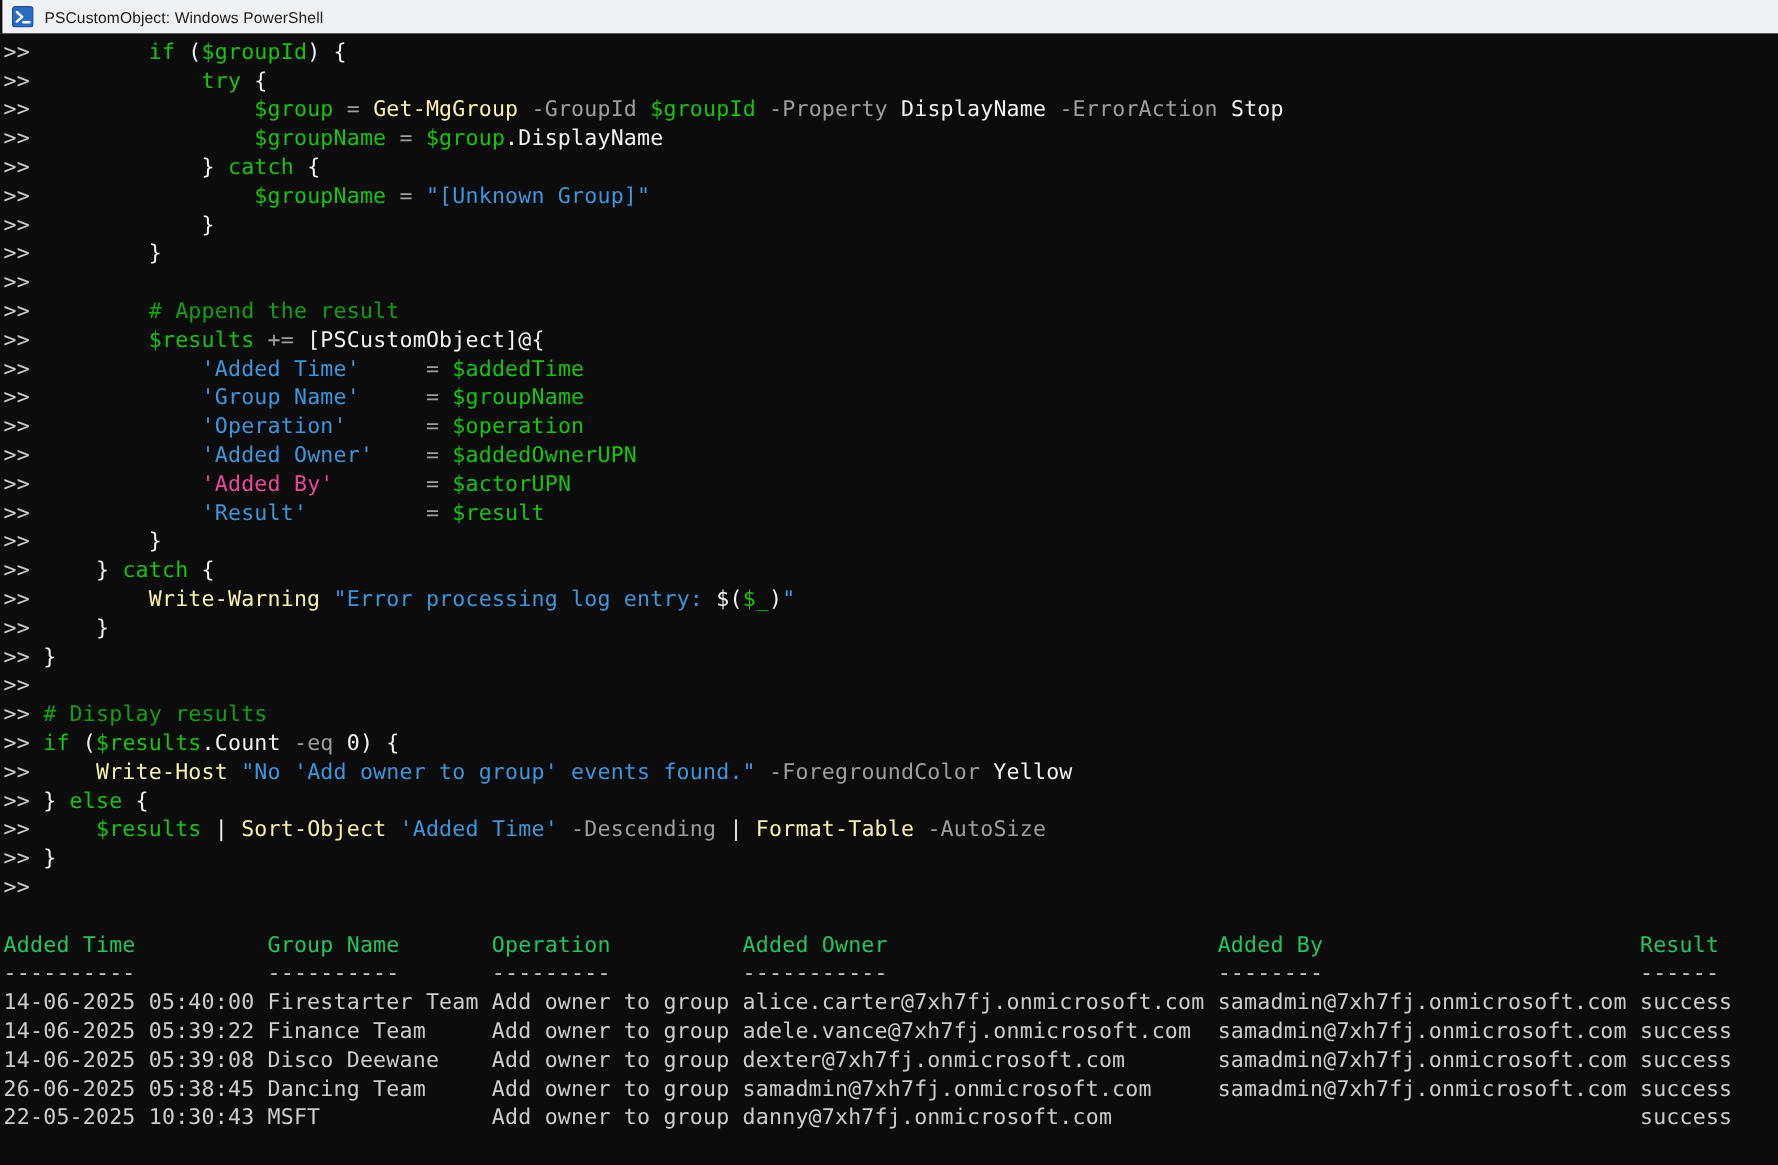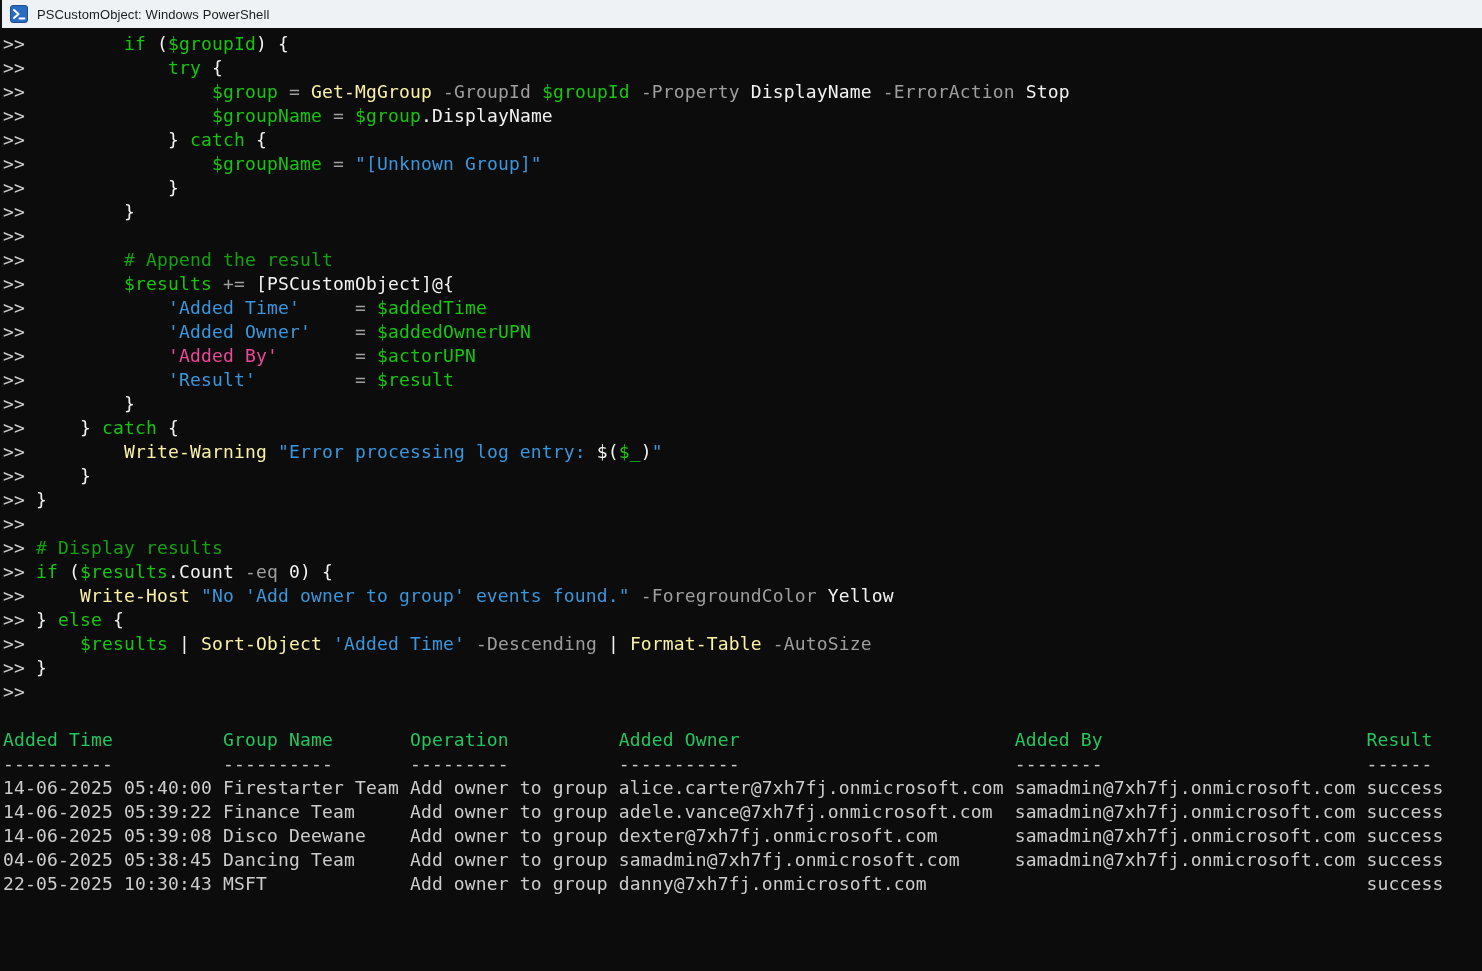--- a/index.html
+++ b/index.html
@@ -57,20 +57,22 @@
     <div class="line"><span style="color: rgb(204, 204, 204);">&gt;&gt;                 </span><span style="color: rgb(22, 198, 12);">$group </span><span style="color: rgb(158, 158, 158);">= </span><span style="color: rgb(249, 241, 165);">Get-MgGroup </span><span style="color: rgb(158, 158, 158);">-GroupId </span><span style="color: rgb(22, 198, 12);">$groupId </span><span style="color: rgb(158, 158, 158);">-Property </span><span style="color: rgb(242, 242, 242);">DisplayName </span><span style="color: rgb(158, 158, 158);">-ErrorAction </span><span style="color: rgb(242, 242, 242);">Stop</span></div>
     <div class="line"><span style="color: rgb(204, 204, 204);">&gt;&gt;                 </span><span style="color: rgb(22, 198, 12);">$groupName </span><span style="color: rgb(158, 158, 158);">= </span><span style="color: rgb(22, 198, 12);">$group</span><span style="color: rgb(242, 242, 242);">.DisplayName</span></div>
     <div class="line"><span style="color: rgb(204, 204, 204);">&gt;&gt;             </span><span style="color: rgb(242, 242, 242);">} </span><span style="color: rgb(22, 198, 12);">catch</span><span style="color: rgb(242, 242, 242);"> {</span></div>
     <div class="line"><span style="color: rgb(204, 204, 204);">&gt;&gt;                 </span><span style="color: rgb(22, 198, 12);">$groupName </span><span style="color: rgb(158, 158, 158);">= </span><span style="color: rgb(58, 150, 221);">"[Unknown Group]"</span></div>
     <div class="line"><span style="color: rgb(204, 204, 204);">&gt;&gt;             </span><span style="color: rgb(242, 242, 242);">}</span></div>
     <div class="line"><span style="color: rgb(204, 204, 204);">&gt;&gt;         </span><span style="color: rgb(242, 242, 242);">}</span></div>
     <div class="line"><span style="color: rgb(204, 204, 204);">&gt;&gt;</span></div>
     <div class="line"><span style="color: rgb(204, 204, 204);">&gt;&gt;         </span><span style="color: rgb(19, 161, 14);"># Append the result</span></div>
     <div class="line"><span style="color: rgb(204, 204, 204);">&gt;&gt;         </span><span style="color: rgb(22, 198, 12);">$results </span><span style="color: rgb(158, 158, 158);">+= </span><span style="color: rgb(242, 242, 242);">[PSCustomObject]@{</span></div>
     <div class="line"><span style="color: rgb(204, 204, 204);">&gt;&gt;             </span><span style="color: rgb(58, 150, 221);">'Added Time'</span><span style="color: rgb(158, 158, 158);">     = </span><span style="color: rgb(22, 198, 12);">$addedTime</span></div>
+    <div class="line"><span style="color: rgb(204, 204, 204);">&gt;&gt;             </span><span style="color: rgb(58, 150, 221);">'Group Name'</span><span style="color: rgb(158, 158, 158);">     = </span><span style="color: rgb(22, 198, 12);">$groupName</span></div>
+    <div class="line"><span style="color: rgb(204, 204, 204);">&gt;&gt;             </span><span style="color: rgb(58, 150, 221);">'Operation'</span><span style="color: rgb(158, 158, 158);">      = </span><span style="color: rgb(22, 198, 12);">$operation</span></div>
     <div class="line"><span style="color: rgb(204, 204, 204);">&gt;&gt;             </span><span style="color: rgb(58, 150, 221); text-align: right;">'Added Owner'</span><span style="color: rgb(158, 158, 158);">    = </span><span style="color: rgb(22, 198, 12);">$addedOwnerUPN</span></div>
     <div class="line"><span style="color: rgb(204, 204, 204);">&gt;&gt;             </span><span style="color: #ec4899;">'Added By'</span><span style="color: rgb(158, 158, 158);">       = </span><span style="color: rgb(22, 198, 12);">$actorUPN</span></div>
     <div class="line"><span style="color: rgb(204, 204, 204);">&gt;&gt;             </span><span style="color: rgb(58, 150, 221);">'Result'</span><span style="color: rgb(158, 158, 158);">         = </span><span style="color: rgb(22, 198, 12);">$result</span></div>
     <div class="line"><span style="color: rgb(204, 204, 204);">&gt;&gt;         </span><span style="color: rgb(242, 242, 242);">}</span></div>
     <div class="line"><span style="color: rgb(204, 204, 204);">&gt;&gt;     </span><span style="color: rgb(242, 242, 242);">} </span><span style="color: rgb(22, 198, 12);">catch</span><span style="color: rgb(242, 242, 242);"> {</span></div>
     <div class="line"><span style="color: rgb(204, 204, 204);">&gt;&gt;         </span><span style="color: rgb(249, 241, 165);">Write-Warning </span><span style="color: rgb(58, 150, 221);">"Error processing log entry: </span><span style="color: rgb(242, 242, 242);">$(</span><span style="color: rgb(22, 198, 12);">$_</span><span style="color: rgb(242, 242, 242);">)</span><span style="color: rgb(58, 150, 221);">"</span></div>
     <div class="line"><span style="color: rgb(204, 204, 204);">&gt;&gt;     </span><span style="color: rgb(242, 242, 242);">}</span></div>
     <div class="line"><span style="color: rgb(204, 204, 204);">&gt;&gt; </span><span style="color: rgb(242, 242, 242);">}</span></div>
     <div class="line"><span style="color: rgb(204, 204, 204);">&gt;&gt;</span></div>
     <div class="line"><span style="color: rgb(204, 204, 204);">&gt;&gt; </span><span style="color: rgb(19, 161, 14);"># Display results</span></div>
@@ -79,15 +81,15 @@
     <div class="line"><span style="color: rgb(204, 204, 204);">&gt;&gt; </span><span style="color: rgb(242, 242, 242);">} </span><span style="color: rgb(22, 198, 12);">else</span><span style="color: rgb(242, 242, 242);"> {</span></div>
     <div class="line"><span style="color: rgb(204, 204, 204);">&gt;&gt;     </span><span style="color: rgb(22, 198, 12);">$results </span><span style="color: rgb(242, 242, 242);">| </span><span style="color: rgb(249, 241, 165);">Sort-Object </span><span style="color: rgb(58, 150, 221);">'Added Time' </span><span style="color: rgb(158, 158, 158);">-Descending </span><span style="color: rgb(242, 242, 242);">| </span><span style="color: rgb(249, 241, 165);">Format-Table </span><span style="color: rgb(158, 158, 158);">-AutoSize</span></div>
     <div class="line"><span style="color: rgb(204, 204, 204);">&gt;&gt; </span><span style="color: rgb(242, 242, 242);">}</span></div>
     <div class="line"><span style="color: rgb(204, 204, 204);">&gt;&gt;</span></div>
     <div class="line"><span style="color: rgb(204, 204, 204);"></span></div>
     <div class="line"><span style="color: #22c55e;">Added Time          Group Name       Operation          Added Owner                         Added By                        Result</span></div>
     <div class="line"><span style="color: rgb(204, 204, 204);">----------          ----------       ---------          -----------                         --------                        ------</span></div>
     <div class="line"><span style="color: rgb(204, 204, 204);">14-06-2025 05:40:00 Firestarter Team Add owner to group alice.carter@7xh7fj.onmicrosoft.com samadmin@7xh7fj.onmicrosoft.com success</span></div>
     <div class="line"><span style="color: rgb(204, 204, 204);">14-06-2025 05:39:22 Finance Team     Add owner to group adele.vance@7xh7fj.onmicrosoft.com  samadmin@7xh7fj.onmicrosoft.com success</span></div>
     <div class="line"><span style="color: rgb(204, 204, 204);">14-06-2025 05:39:08 Disco Deewane    Add owner to group dexter@7xh7fj.onmicrosoft.com       samadmin@7xh7fj.onmicrosoft.com success</span></div>
-    <div class="line"><span style="color: rgb(204, 204, 204);">04-06-2025 05:38:45 Dancing Team     Add owner to group samadmin@7xh7fj.onmicrosoft.com     samadmin@7xh7fj.onmicrosoft.com success</span></div>
+    <div class="line"><span style="color: rgb(204, 204, 204);">26-06-2025 05:38:45 Dancing Team     Add owner to group samadmin@7xh7fj.onmicrosoft.com     samadmin@7xh7fj.onmicrosoft.com success</span></div>
     <div class="line"><span style="color: rgb(204, 204, 204);">22-05-2025 10:30:43 MSFT             Add owner to group danny@7xh7fj.onmicrosoft.com                                        success</span></div>
   </div>
 
 </body></html>

